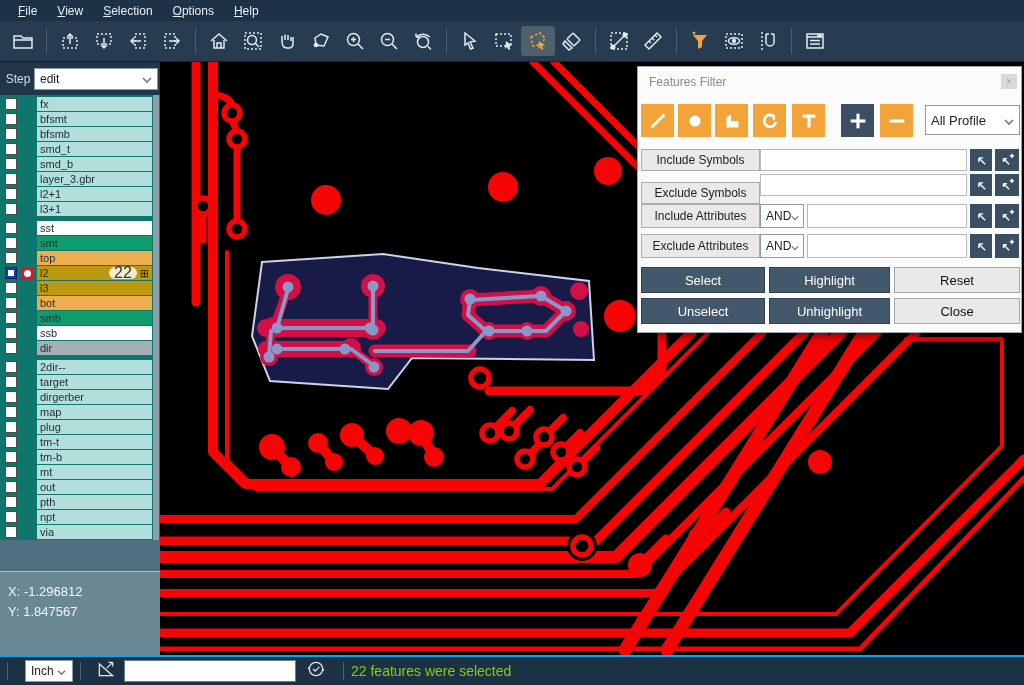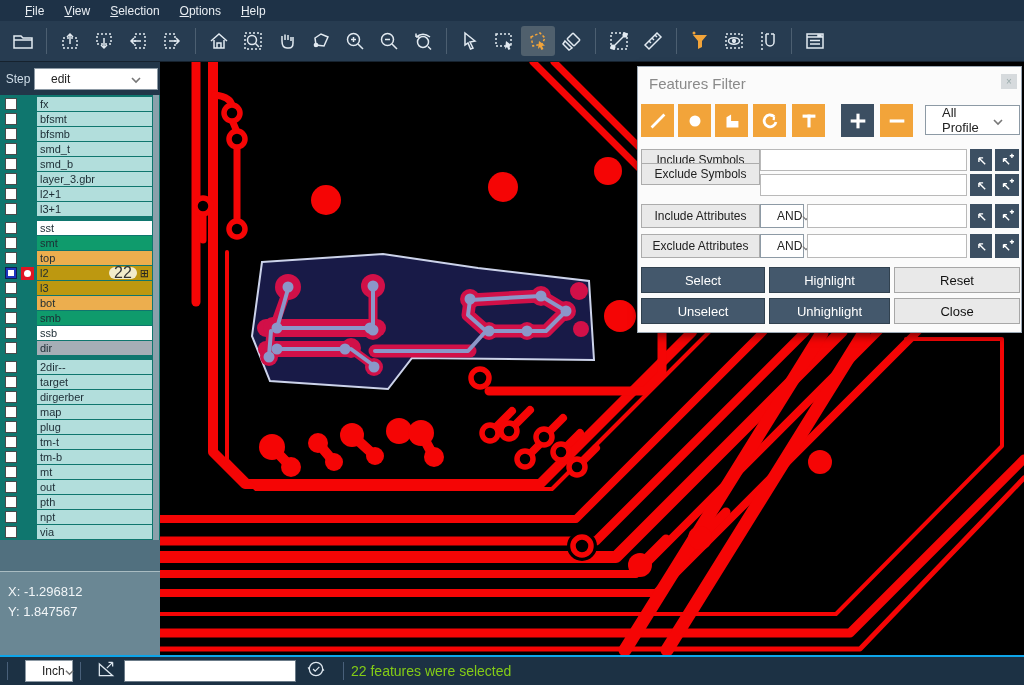--- a/index.html
+++ b/index.html
@@ -1,42 +1,42 @@
 <!DOCTYPE html>
 <html><head>
 <meta charset="utf-8">
 <style>
   * { margin:0; padding:0; box-sizing:border-box; }
   html,body { width:1024px; height:685px; overflow:hidden; background:#000;
               font-family:"Liberation Sans", sans-serif; }
 
   
   #menubar { position:absolute; left:0; top:0; width:1024px; height:21px;
-             background:#1e3247; display:flex; align-items:center; padding-left:15px; z-index:5;}
+             background:#1e3247; display:flex; align-items:center; padding-left:8px; z-index:5;}
   .menu-item { color:#e9eef3; font-size:12px; padding:2px 10px; cursor:default; }
   .menu-item u { text-decoration:underline; }
 
   
   #toolbar { position:absolute; left:0; top:21px; width:1024px; height:41px;
              background:#273c51; display:flex; align-items:center; padding-left:6px; z-index:5;
              border-bottom:1px solid #16222e;}
   .tbtn { width:34px; height:30px; display:flex; align-items:center; justify-content:center; flex:0 0 auto;}
   .tbtn svg { stroke:#e2eaf1; fill:none; stroke-width:1.5; }
   .tbtn.active { background:#50606d; border-radius:3px; }
   .tbtn.active svg { stroke:#f2a43a; }
   .tbtn.orange svg { stroke:#f2a43a; }
   .tsep { width:1px; height:26px; background:#4c5f71; margin:0 6px; flex:0 0 auto;}
 
   
   #sidebar { position:absolute; left:0; top:62px; width:160px; height:593px;
              background:#0f766e; display:flex; flex-direction:column; z-index:4;}
   #stephdr { height:33px; background:#223649; display:flex; align-items:center; padding:0 2px; flex:0 0 auto;}
   #stephdr .lbl { color:#cfdde8; font-size:12px; width:32px; text-align:center;}
   .selbox { background:#fff; border:1px solid #8d9aa5; height:22px; display:flex;
-            align-items:center; font-size:12px; color:#222; padding:0 16px; position:relative;}
+            align-items:center; font-size:12px; color:#222; padding:0 5px; position:relative;}
   #stepsel { flex:1; }
   .chev { margin-left:auto; width:10px; height:10px; flex:0 0 auto;}
   .chev svg{ stroke:#777; fill:none; stroke-width:1.6;}
   #layerlist { flex:0 0 auto; padding-top:2px; position:relative;}
   .layer-row { display:flex; align-items:center; height:14px; margin-bottom:1px; }
   .cb { width:12px; height:12px; background:#fff; border:1px solid #4a4a4a; margin:0 4px 0 5px; flex:0 0 auto;}
   .cb i { display:none; }
   .cb-on { background:#1d34c0; border-color:#10204f;}
   .cb-on i { display:block; width:6px; height:6px; background:#fff; margin:2px auto;}
   .ind { width:13px; height:13px; margin-right:3px; flex:0 0 auto;}
@@ -54,21 +54,21 @@
   #sbfill { flex:1; background:#51707f; }
   #coords { height:84px; background:#6a8794; border-top:1px solid #a9bcc2; padding:12px 8px 0 8px; flex:0 0 auto;}
   #coords div { color:#f2f6f8; font-size:13px; margin-bottom:5px; }
 
   
   #canvas { position:absolute; left:160px; top:62px; width:864px; height:593px; background:#000; z-index:1;}
 
   
   #dialog { position:absolute; left:637px; top:66px; width:385px; height:267px;
             background:#fbfbfb; border:1px solid #9aa7b3; box-shadow:2px 3px 8px rgba(0,0,0,.5); z-index:20;}
-  #dlg-title { position:absolute; left:11px; top:8px; font-size:15px; color:#8a8a8a; }
+  #dlg-title { position:absolute; left:11px; top:8px; font-size:12px; color:#8a8a8a; }
   #dlg-close { position:absolute; right:4px; top:7px; width:16px; height:15px; background:#d6dadd;
                color:#9aa; font-size:10px; text-align:center; line-height:15px;}
   .obtn { position:absolute; top:37px; width:33px; height:33px; background:#f2a43a;
           display:flex; align-items:center; justify-content:center;}
   .obtn svg { stroke:#fff; fill:none; }
   .navybtn { background:#3c4f62; }
   .combo { position:absolute; }
   .frow-lbl { position:absolute; left:3px; width:119px; background:#e9e9e9; border:1px solid #acacac;
               font-size:12px; color:#222; display:flex; align-items:center; justify-content:center;}
   .txt { position:absolute; border:1px solid #b9b9b9; background:#fff; font-size:12px; padding:0 3px;}
@@ -655,21 +655,21 @@
       <svg width="14" height="14" viewBox="0 0 20 20">
         <path d="M16,16 L7,7 M7,7 h6 M7,7 v6"></path>
       </svg>
     </div>
   <div class="abtn" style="left:357px; top:82px; width:24px; height:22px;">
       <svg width="16" height="14" viewBox="0 0 22 20">
         <path d="M14,16 L6,8 M6,8 h5 M6,8 v5 M15,4 h6 M18,1 v6"></path>
       </svg>
     </div>
 
-  <div class="frow-lbl" style="top:96px; height:22px;">Exclude Symbols</div>
+  <div class="frow-lbl" style="top:115px; height:22px;">Exclude Symbols</div>
   <input class="txt" style="left: 122px; top: 107px; width: 207px; height: 22px;">
   <div class="abtn" style="left:332px; top:107px; width:22px; height:22px;">
       <svg width="14" height="14" viewBox="0 0 20 20">
         <path d="M16,16 L7,7 M7,7 h6 M7,7 v6"></path>
       </svg>
     </div>
   <div class="abtn" style="left:357px; top:107px; width:24px; height:22px;">
       <svg width="16" height="14" viewBox="0 0 22 20">
         <path d="M14,16 L6,8 M6,8 h5 M6,8 v5 M15,4 h6 M18,1 v6"></path>
       </svg>

